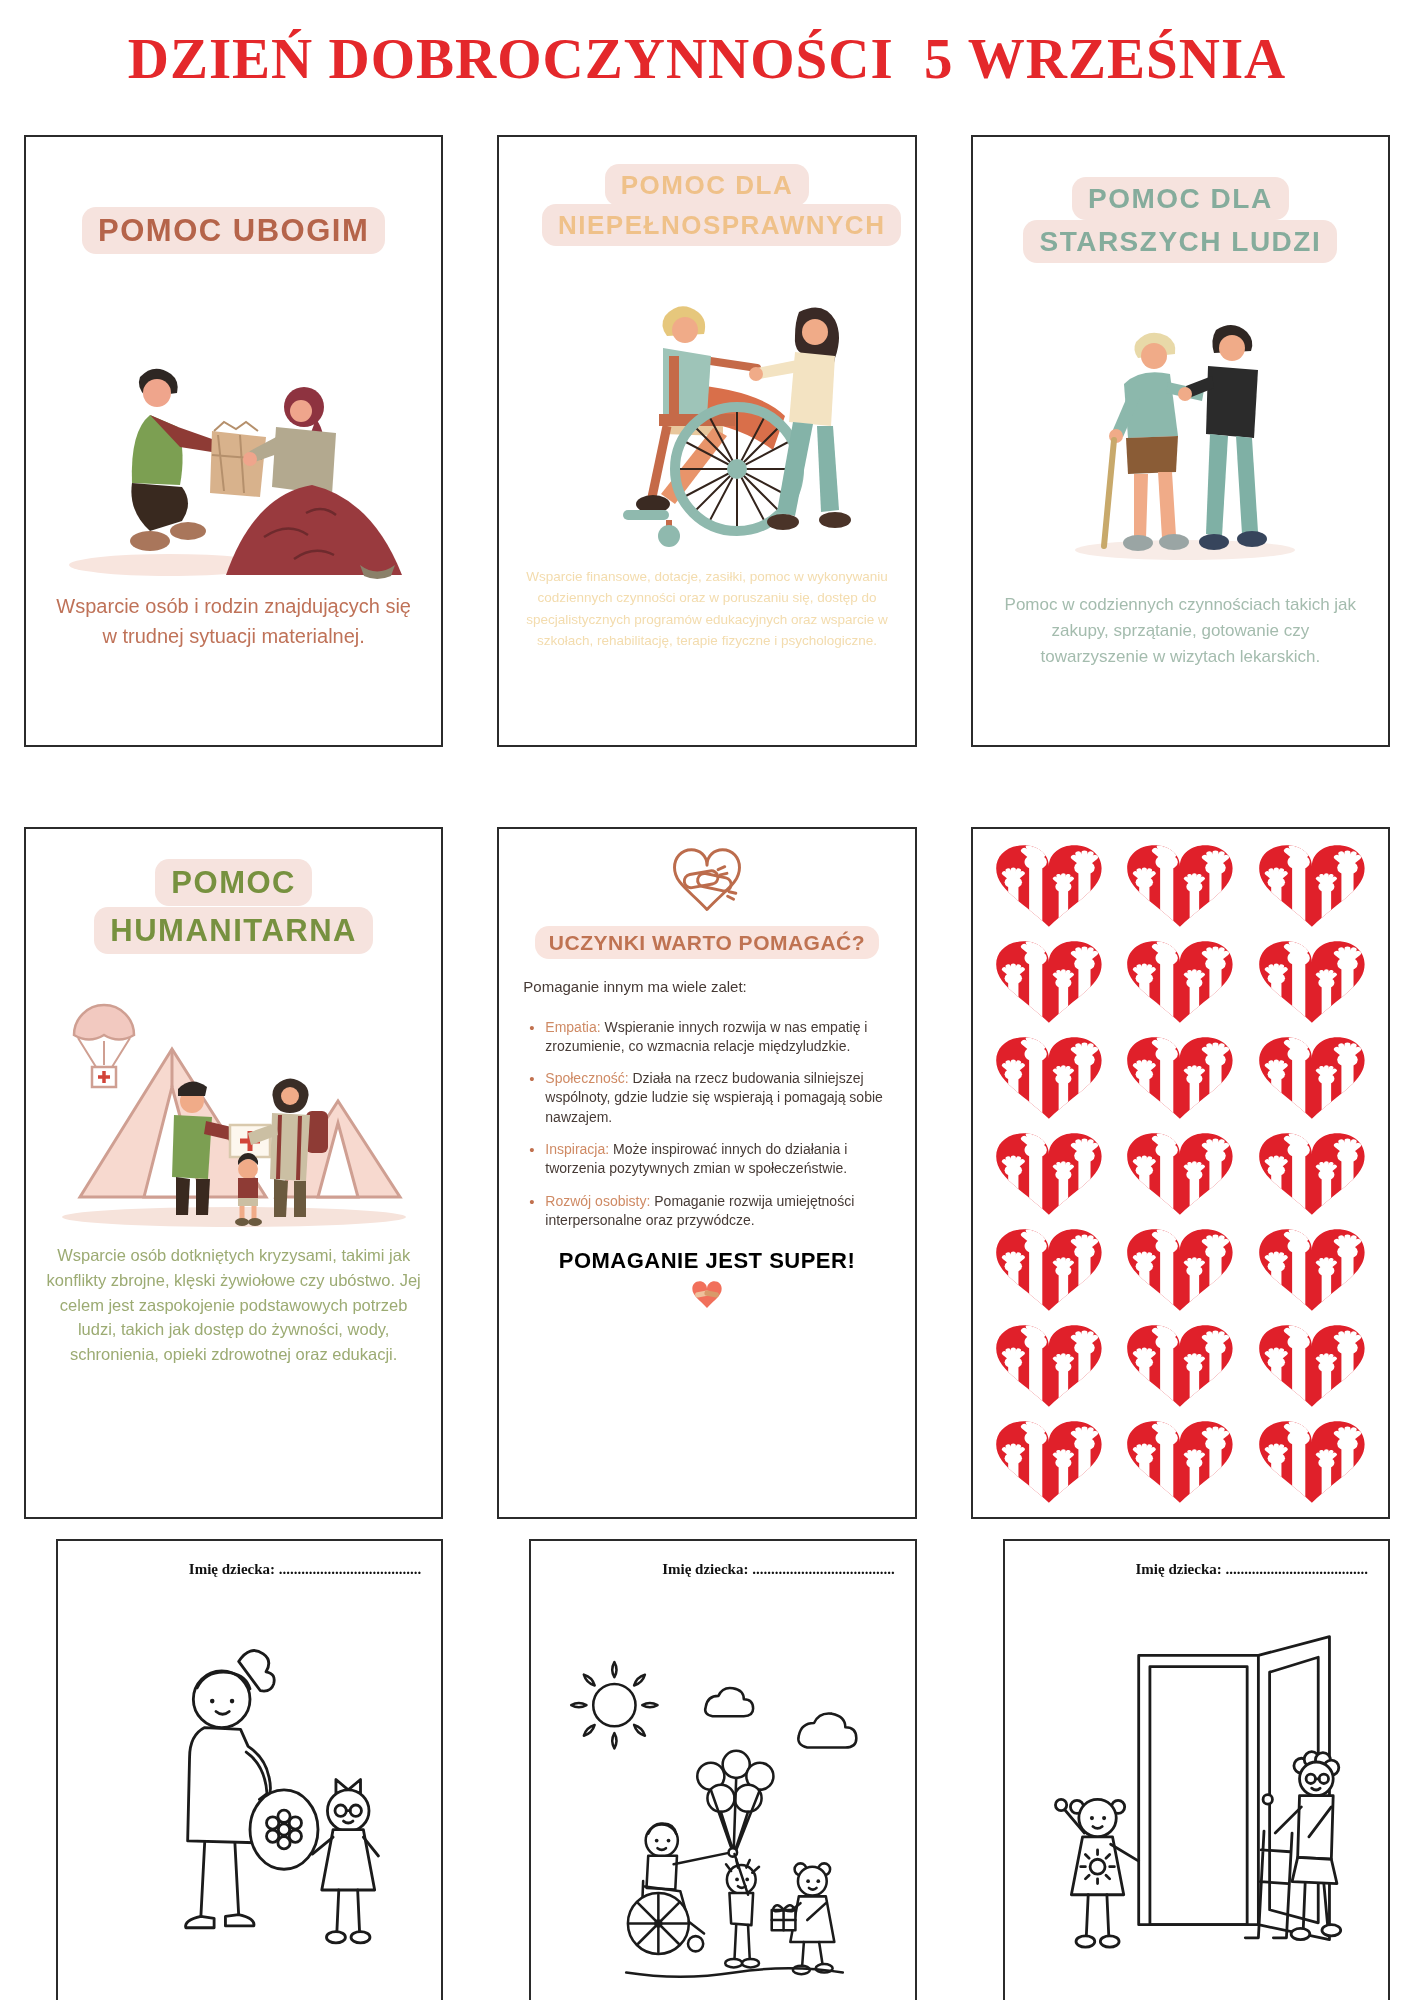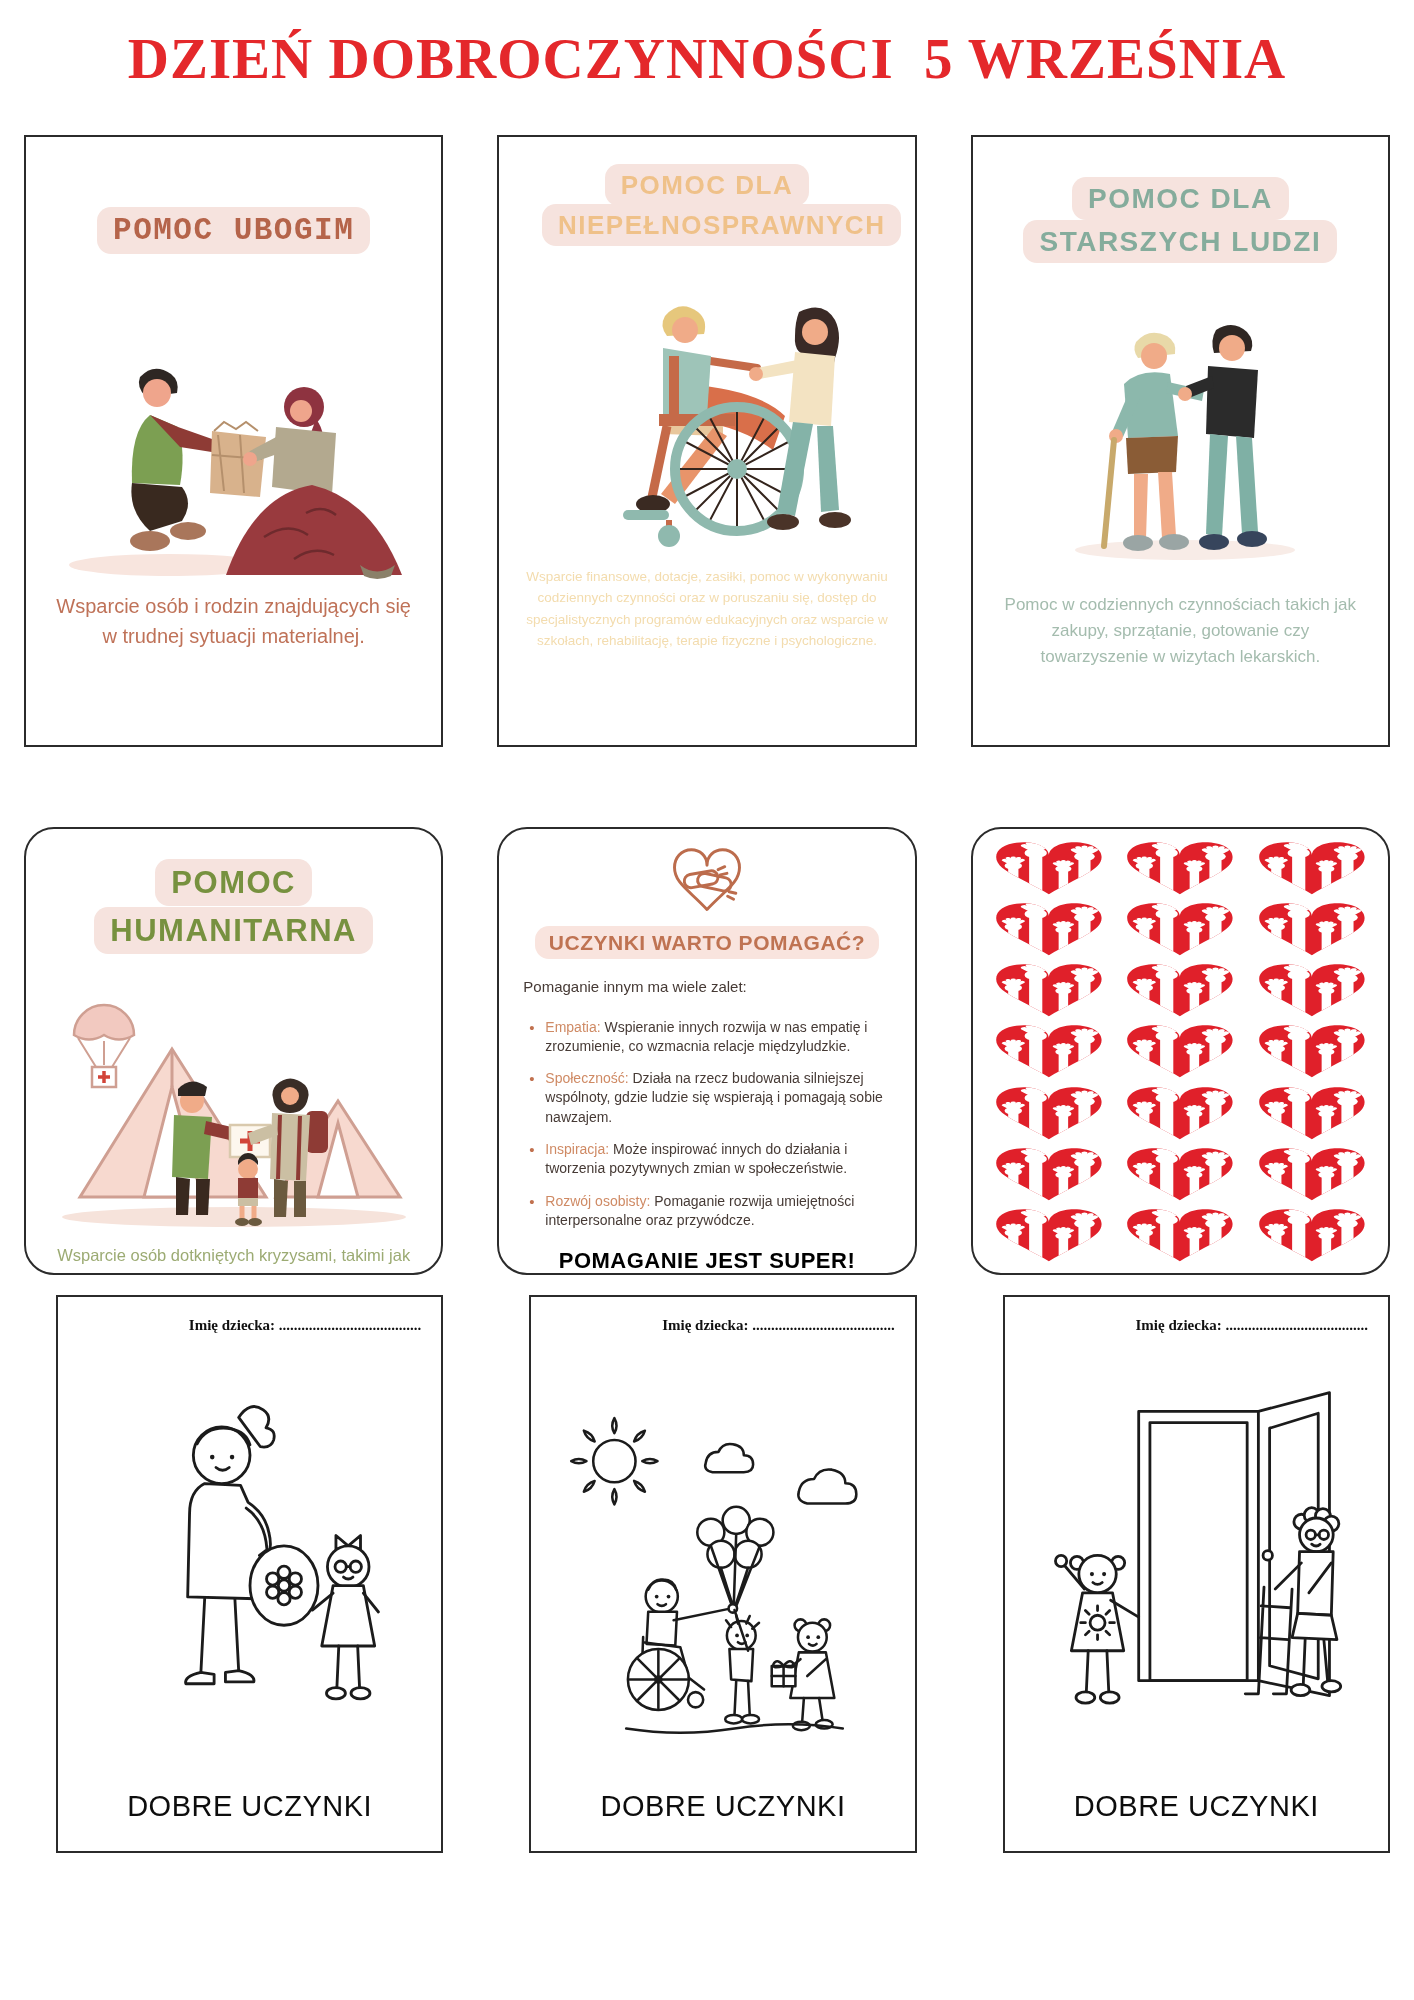--- a/index.html
+++ b/index.html
@@ -3,26 +3,26 @@
 <meta charset="utf-8">
 <style>
   html,body{margin:0;padding:0;background:#ffffff;}
   body{width:1414px;font-family:"Liberation Sans",sans-serif;color:#1c1c1c;}
   h1{white-space:pre-wrap;text-align:center;margin:26px 10px 0;font-size:57px;font-weight:800;
      letter-spacing:1px;color:#e4282b;font-family:Liberation Serif, serif;}
   .grid-row{display:grid;grid-template-columns:repeat(3,1fr);column-gap:54px;padding:0 24px;}
   .r1{margin-top:44px;} .r2{margin-top:80px;} .r3{margin-top:20px;}
   .card{border:2px solid #2b2b2b;background:#fff;display:flex;flex-direction:column;
         align-items:center;overflow:hidden;box-sizing:border-box;}
-  .r1 .card{height:612px;} .r2 .card{height:448px;border-radius:30px;} .r3 .card{height:558px;}
+  .r1 .card{height:612px;} .r2 .card{height:692px;} .r3 .card{height:558px;}
   .pillwrap{text-align:center;margin:0 18px;}
   .pill{display:inline;background:#f6e3de;border-radius:14px;padding:6px 16px;line-height:1.55;
         box-decoration-break:clone;-webkit-box-decoration-break:clone;}
   .ctitle{font-weight:800;letter-spacing:1.5px;}
-  .t1{color:#b5644a;font-size:31px;font-family:Liberation Mono, monospace;} .t2{color:#efc189;font-size:26px;}
+  .t1{color:#b5644a;font-size:31px;} .t2{color:#efc189;font-size:26px;}
   .t3{color:#85ac9c;font-size:28px;} .t4{color:#77913f;font-size:31px;}
   .illus{flex:0 0 auto;display:flex;justify-content:center;align-items:flex-end;width:100%;}
   .desc{text-align:center;margin:6px 26px 0;}
   .d1{color:#bf7258;font-size:20px;line-height:1.5;}
   .d2{color:#f3dcae;font-size:13.5px;line-height:1.6;margin-top:2px;}
   .d3{color:#a4bcae;font-size:17px;line-height:1.55;}
   .d4{color:#9cab73;font-size:16.5px;line-height:1.5;margin:10px 16px 0;}
   
   .whycard{align-items:stretch;padding:10px 22px;}
   .why-icon{display:flex;justify-content:center;margin-top:4px;}

